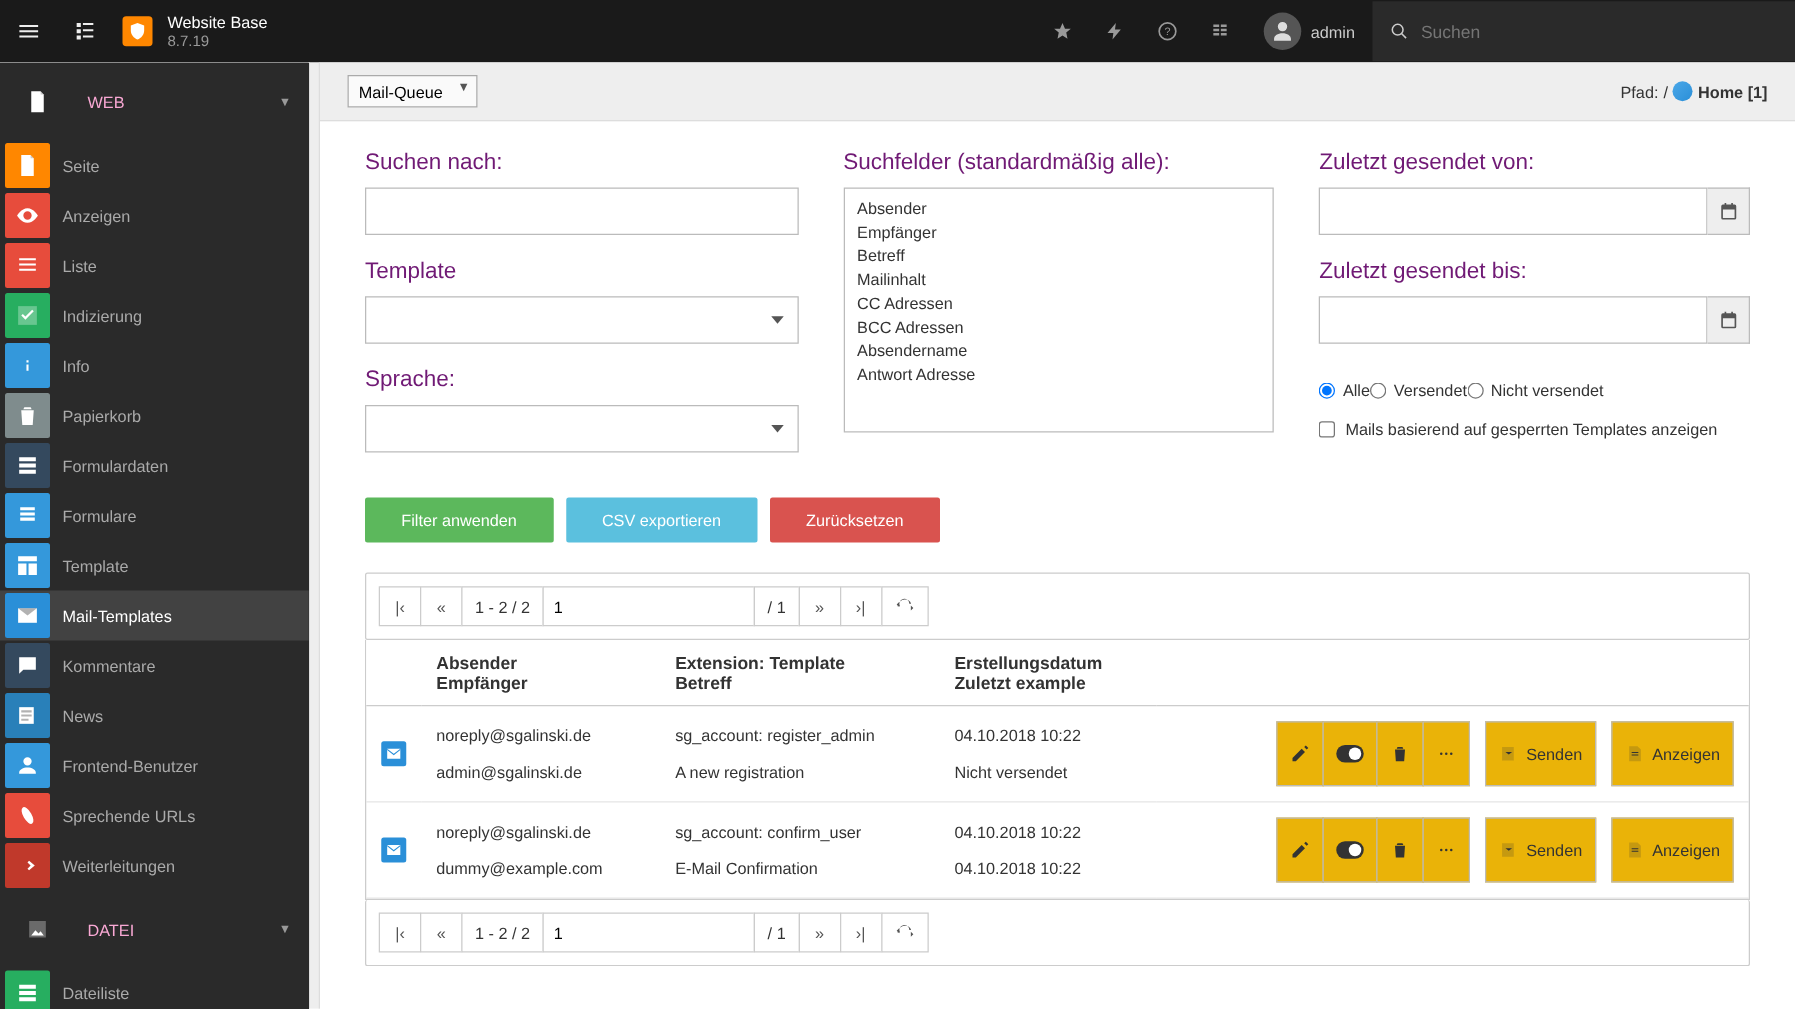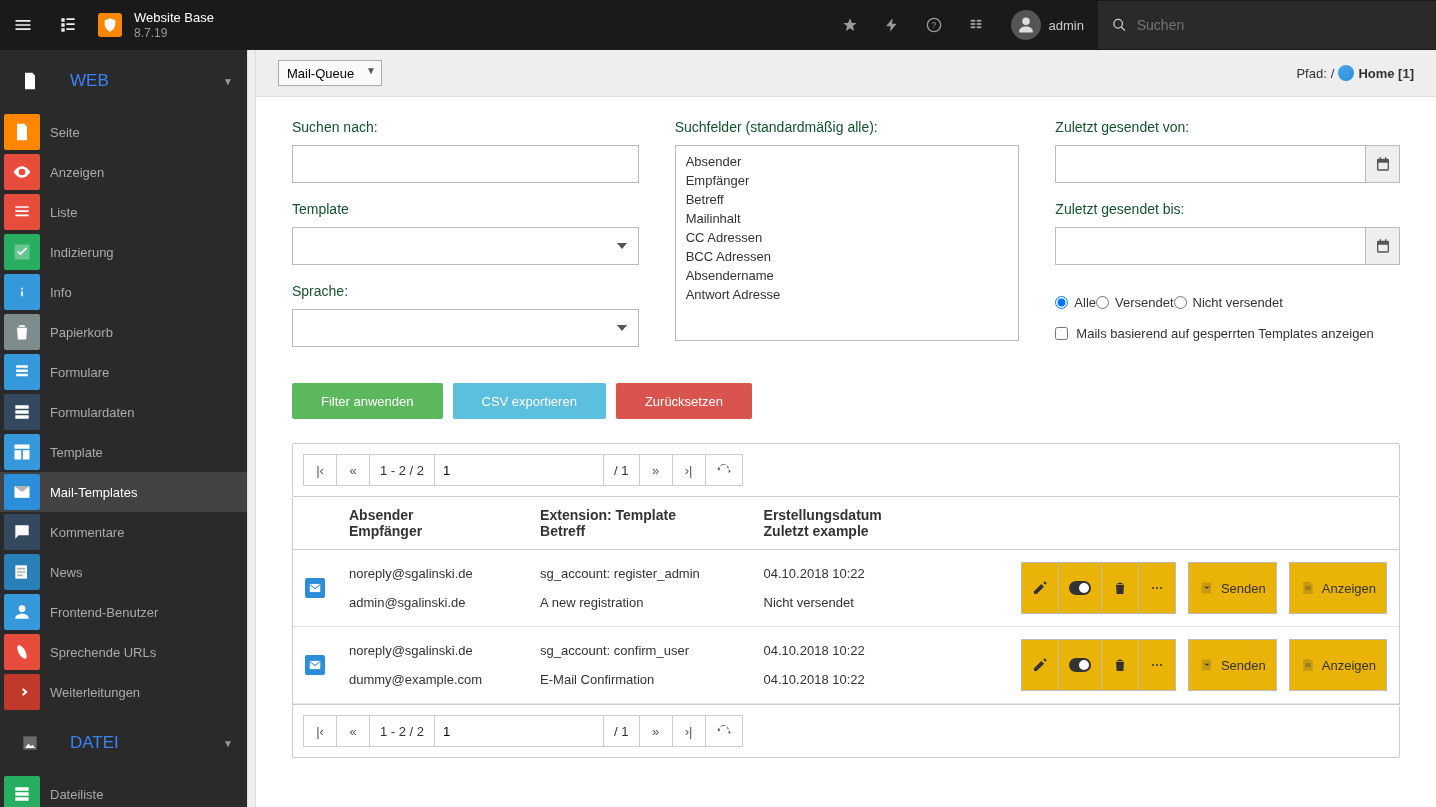--- a/index.html
+++ b/index.html
@@ -13,40 +13,40 @@
 .topbar-spacer { flex: 1; }
 .topbar-icon { width: 42px; height: 50px; display: flex; align-items: center; justify-content: center; cursor: pointer; color: #999; }
 .topbar-user { display: flex; align-items: center; gap: 8px; padding: 0 14px; }
 .topbar-avatar { width: 30px; height: 30px; border-radius: 50%; background: #555; display: flex; align-items: center; justify-content: center; }
 .topbar-search { display: flex; align-items: center; background: #2a2a2a; height: 48px; width: 338px; padding: 0 14px; gap: 10px; }
 .topbar-search input { background: transparent; border: none; color: #ccc; font-size: 14px; outline: none; width: 100%; }
 .layout { display: flex; height: calc(807px - 50px); }
 .sidebar { width: 247px; background: #2a2a2a; color: #ccc; overflow-y: auto; }
 .side-group { display: flex; align-items: center; justify-content: space-between; padding: 11px 14px 11px 8px; cursor: pointer; }
 .side-group-left { display: flex; align-items: center; gap: 12px; }
-.side-group-title { text-transform: uppercase; font-size: 17px; color: #3b82f6; }
+.side-group-title { text-transform: uppercase; font-size: 13px; color: #f9a8d4; }
 .side-item { display: flex; align-items: center; height: 40px; padding-left: 0; cursor: pointer; color: #aaa; }
 .side-item.active { background: #424242; color: #fff; }
 .side-icon { width: 36px; height: 36px; margin: 2px 10px 2px 4px; display: flex; align-items: center; justify-content: center; border-radius: 2px; }
 .side-item-label { font-size: 13px; }
 .divider-col { width: 9px; background: #eee; border-left: 1px solid #ddd; border-right: 1px solid #ddd; position: relative; }
 .main { flex: 1; overflow-y: auto; background: #fff; display: flex; flex-direction: column; }
 .doc-header { background: #eee; padding: 10px 22px; display: flex; justify-content: space-between; align-items: center; border-bottom: 1px solid #ddd; }
 .doc-select { height: 26px; padding: 0 26px 0 8px; border: 1px solid #aaa; background: #fafafa; font-size: 13px; appearance: none; position: relative; }
 .doc-select-wrap { position: relative; display: inline-block; }
 .doc-select-wrap::after { content: "▼"; position: absolute; right: 6px; top: 5px; font-size: 10px; pointer-events: none; color: #555; }
 .breadcrumb { display: flex; align-items: center; gap: 4px; font-size: 13px; color: #333; }
 .breadcrumb .globe { width: 16px; height: 16px; border-radius: 50%; background: linear-gradient(135deg,#4aa7e8,#2a8fd8); display:inline-block; }
 .content { padding: 22px 36px; }
 .filter-row { display: flex; gap: 36px; margin-bottom: 18px; }
 .filter-col { display: flex; flex-direction: column; }
 .filter-col-1 { width: 350px; }
 .filter-col-2 { width: 348px; }
 .filter-col-3 { width: 348px; }
-.form-label { font-size: 14px; margin-bottom: 10px; color: #14532d; font-weight: 400; }
+.form-label { font-size: 18px; margin-bottom: 10px; color: #701a75; font-weight: 400; }
 .form-input { height: 38px; border: 1px solid #bbb; padding: 0 10px; font-size: 13px; width: 100%; }
 .form-select { height: 38px; border: 1px solid #bbb; padding: 0 30px 0 10px; font-size: 13px; width: 100%; appearance: none; background: #fff; }
 .sel-wrap { position: relative; }
 .sel-wrap::after { content: ""; position: absolute; right: 12px; top: 16px; border-left: 5px solid transparent; border-right: 5px solid transparent; border-top: 6px solid #555; pointer-events: none; }
 .form-group { margin-bottom: 18px; }
 .form-listbox { height: 196px; border: 1px solid #bbb; padding: 6px 10px; overflow-y: auto; font-size: 13px; background: #fff; }
 .form-listbox div { padding: 2px 0; cursor: pointer; }
 .input-group { display: flex; }
 .input-group .form-input { flex: 1; border-radius: 0; }
 .input-group-addon { width: 34px; border: 1px solid #bbb; border-left: none; background: #eee; display: flex; align-items: center; justify-content: center; cursor: pointer; }
@@ -203,34 +203,34 @@
       </div>
       <div class="side-item">
         <span class="side-icon" style="background:#7f8c8d">
           <svg viewBox="0 0 24 24">
             <path fill="#fff" d="M6 7h12l-1 14H7zM9 4h6l1 2H8z"></path>
           </svg>
         </span>
         <span class="side-item-label">Papierkorb</span>
       </div>
       <div class="side-item">
+        <span class="side-icon" style="background:#34495e">
+          <svg viewBox="0 0 24 24">
+            <path fill="#fff" d="M4 4h16v4H4zm0 6h16v4H4zm0 6h16v4H4z"></path>
+          </svg>
+        </span>
+        <span class="side-item-label">Formulardaten</span>
+      </div>
+      <div class="side-item">
         <span class="side-icon" style="background:#3498db">
           <svg viewBox="0 0 24 24">
             <path fill="#fff" d="M5 4h14v3H5zm0 5h14v3H5zm0 5h14v3H5z"></path>
           </svg>
         </span>
         <span class="side-item-label">Formulare</span>
-      </div>
-      <div class="side-item">
-        <span class="side-icon" style="background:#34495e">
-          <svg viewBox="0 0 24 24">
-            <path fill="#fff" d="M4 4h16v4H4zm0 6h16v4H4zm0 6h16v4H4z"></path>
-          </svg>
-        </span>
-        <span class="side-item-label">Formulardaten</span>
       </div>
       <div class="side-item">
         <span class="side-icon" style="background:#3498db">
           <svg viewBox="0 0 24 24">
             <path fill="#fff" d="M3 3h18v5H3zm0 7h8v11H3zm10 0h8v11h-8z"></path>
           </svg>
         </span>
         <span class="side-item-label">Template</span>
       </div>
       <div class="side-item active">

